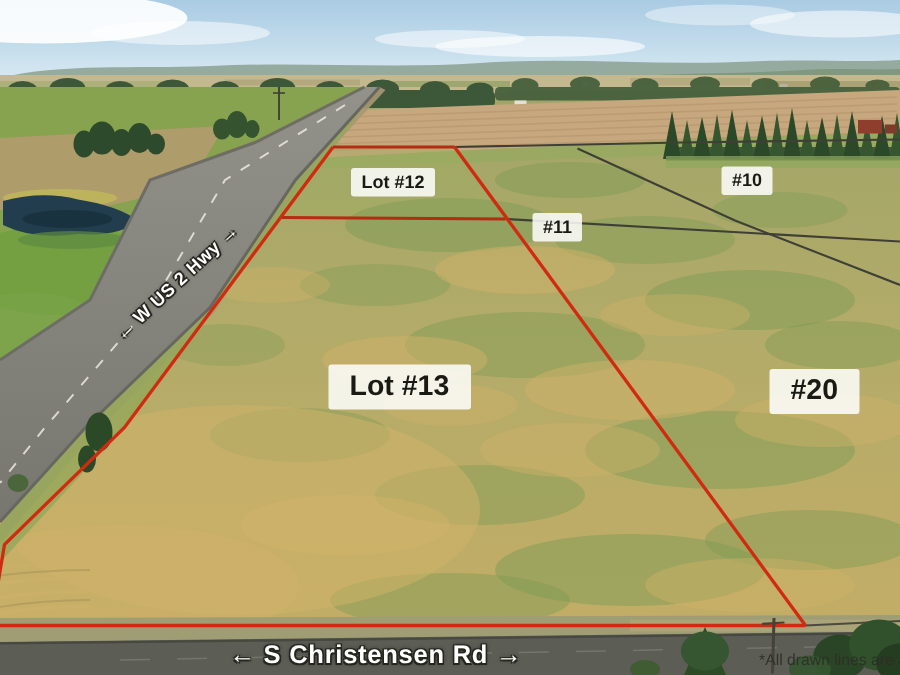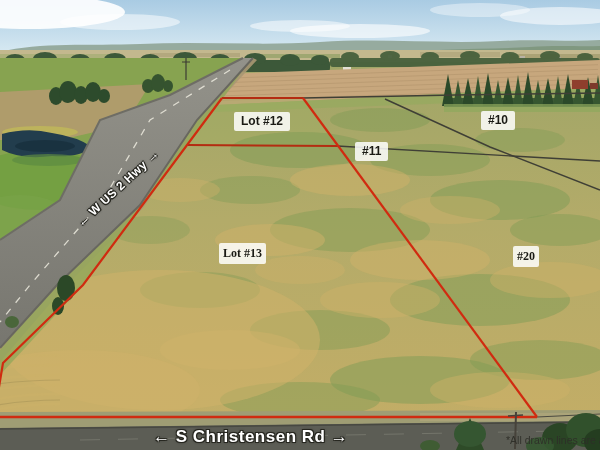--- a/index.html
+++ b/index.html
@@ -2,21 +2,21 @@
 <html><head>
 <meta charset="utf-8">
 <style>
   html,body{margin:0;padding:0;background:#222;}
   #shot{position:relative;width:600px;height:450px;overflow:hidden;
         font-family:"Liberation Sans",sans-serif;background:#b3ae6c;}
   #shot svg{position:absolute;left:0;top:0;}
   .lot-label{position:absolute;background:rgba(255,255,255,0.85);color:#1a1a14;
      font-weight:bold;font-size:12px;padding:2px 7px;line-height:1.25;border-radius:2px;
      white-space:nowrap;}
-  .lot-label.big{font-size:12px;padding:3px 4px;font-family:Liberation Serif, serif;}
+  .lot-label.big{font-size:19px;padding:3px 14px;}
   .road-label{position:absolute;color:#fff;font-weight:bold;font-size:12.5px;
      letter-spacing:.5px;white-space:nowrap;text-align:center;
      text-shadow:-1px -1px 0 #26261f,1px -1px 0 #26261f,-1px 1px 0 #26261f,
                  1px 1px 0 #26261f,0 0 3px rgba(0,0,0,.8);}
   #hwy-label{left:58px;top:181px;width:120px;transform:rotate(-43deg);font-size:12px;}
   #cross-label{left:153px;top:427px;width:162px;font-size:17px;}
   #disclaimer{position:absolute;left:506px;top:434px;color:#2e2e28;font-size:10.5px;
      white-space:nowrap;opacity:.92;}
 </style>
 </head>

